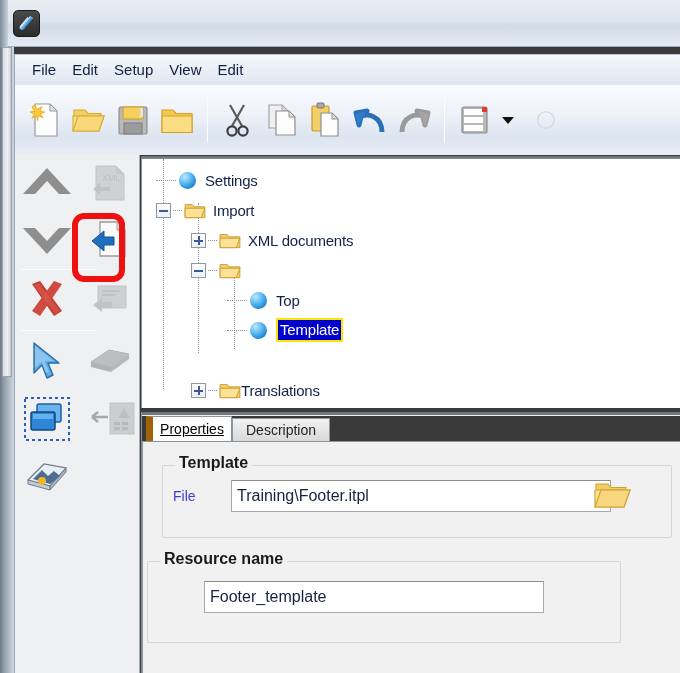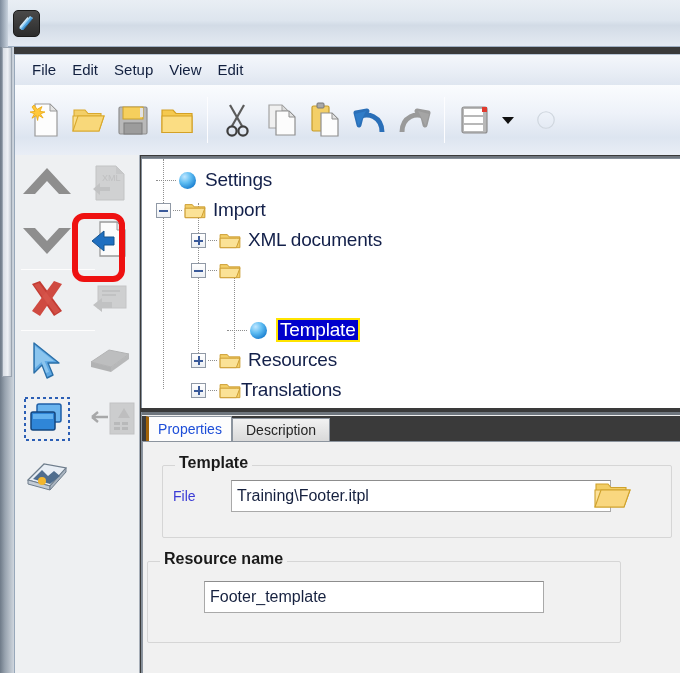--- a/index.html
+++ b/index.html
@@ -125,21 +125,21 @@
   #treepanel::before {
     content: ""; position: absolute; left: -1px; top: -3px; width: 540px; height: 2px;
     background: #6f767e;
   }
   .tree-row {
     position: absolute; left: 0; height: 30px;
     display: flex; align-items: center;
     white-space: nowrap;
   }
   .tree-label {
-    font-size: 19px; color: #13204a; letter-spacing: -0.2px;
+    font-size: 15px; color: #13204a; letter-spacing: -0.2px;
   }
   .tree-label.selected {
     background: #0000cc; color: #ffffff;
     border: 2px solid #ffe400;
     padding: 0 2px;
     line-height: 20px;
   }
   .exp-box {
     width: 15px; height: 15px;
     border: 1px solid #9099a6;
@@ -178,23 +178,24 @@
     background: #3a3a3a;
   }
   .tab {
     position: absolute; top: 0; height: 25px;
     display: flex; align-items: center; justify-content: center;
     font-size: 14px; color: #1b1b1b;
     padding: 0 8px;
   }
   .tab.active {
     background: #fdfdfd;
-    border-left: 3px solid #a16207; border-top: 1px solid #8c949e; border-right: 1px solid #8c949e;
-    color: #1d4ed8;
+    border-left: 7px solid #a16207; border-top: 1px solid #8c949e; border-right: 1px solid #8c949e;
+    color: #000000;
     z-index: 2;
+    text-decoration: underline;
   }
   .tab.inactive {
     background: linear-gradient(to bottom, #f2f2f2, #d9d9d9);
     border-left: 1px solid #8c949e; border-top: 1px solid #8c949e; border-right: 1px solid #8c949e;
     color: #242424;
     top: 2px; height: 23px;
   }
   #tabcontent {
     position: absolute; left: 0; top: 29px; width: 539px; height: 232px;
     background: #f1f1f1;
@@ -511,36 +512,32 @@
 
     <div class="tree-row" style="top:96px; left:49px;">
       <div class="exp-box"></div>
       <div class="dotline-h" style="width:9px; margin:0 2px;"></div>
       <svg class="node-folder" viewBox="0 0 24 20">
         <path d="M1 4 h8 l2 2.5 h12 v12 h-22 z" fill="#f3cf68" stroke="#c9992b" stroke-width="1"></path>
         <path d="M1 8 h18 l4 0 -4 10.5 h-18 z" fill="#fbe296" stroke="#c9992b" stroke-width="1"></path>
       </svg>
     </div>
 
+    <div class="tree-row" style="top:126px; left:85px;">
+      <div class="dotline-h" style="width:20px; margin-right:3px;"></div>
+      <div class="node-sphere"></div>
+      <span class="tree-label" style="margin-left:9px;">Top</span>
+    </div>
 
     <div class="tree-row" style="top:156px; left:85px;">
       <div class="dotline-h" style="width:20px; margin-right:3px;"></div>
       <div class="node-sphere"></div>
       <span class="tree-label selected" style="margin-left:9px;">Template</span>
     </div>
 
-    <div class="tree-row" style="top:186px; left:49px;">
-      <div class="exp-box plus"></div>
-      <div class="dotline-h" style="width:9px; margin:0 2px;"></div>
-      <svg class="node-folder" viewBox="0 0 24 20">
-        <path d="M1 4 h8 l2 2.5 h12 v12 h-22 z" fill="#f3cf68" stroke="#c9992b" stroke-width="1"></path>
-        <path d="M1 8 h18 l4 0 -4 10.5 h-18 z" fill="#fbe296" stroke="#c9992b" stroke-width="1"></path>
-      </svg>
-      <span class="tree-label" style="margin-left:7px;">Resources</span>
-    </div>
 
     <div class="tree-row" style="top:216px; left:49px;">
       <div class="exp-box plus"></div>
       <div class="dotline-h" style="width:9px; margin:0 2px;"></div>
       <svg class="node-folder" viewBox="0 0 24 20">
         <path d="M1 4 h8 l2 2.5 h12 v12 h-22 z" fill="#f3cf68" stroke="#c9992b" stroke-width="1"></path>
         <path d="M1 8 h18 l4 0 -4 10.5 h-18 z" fill="#fbe296" stroke="#c9992b" stroke-width="1"></path>
       </svg>
       <span class="tree-label" style="">Translations</span>
     </div>

